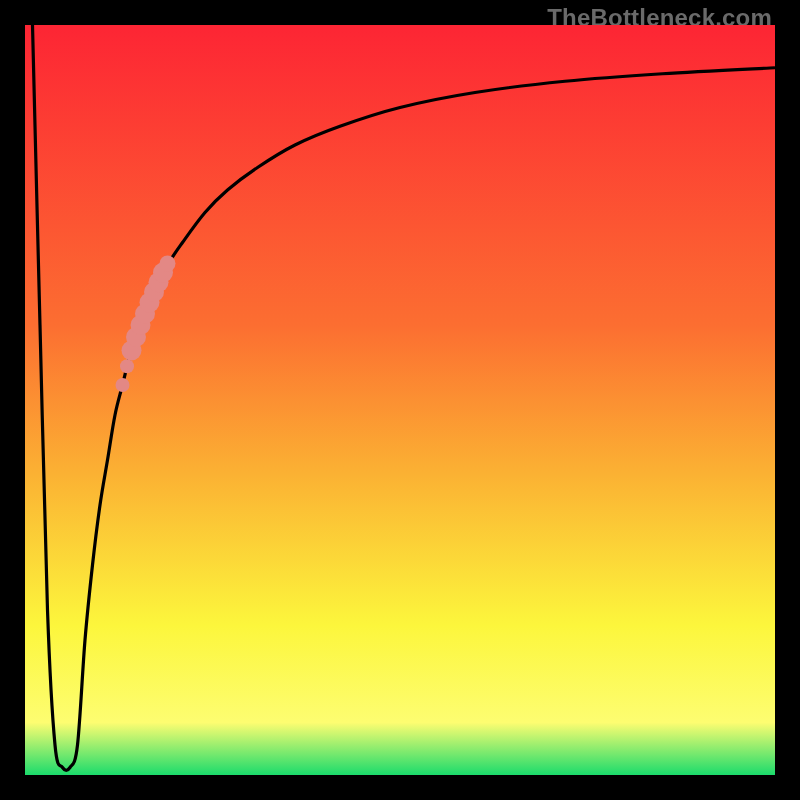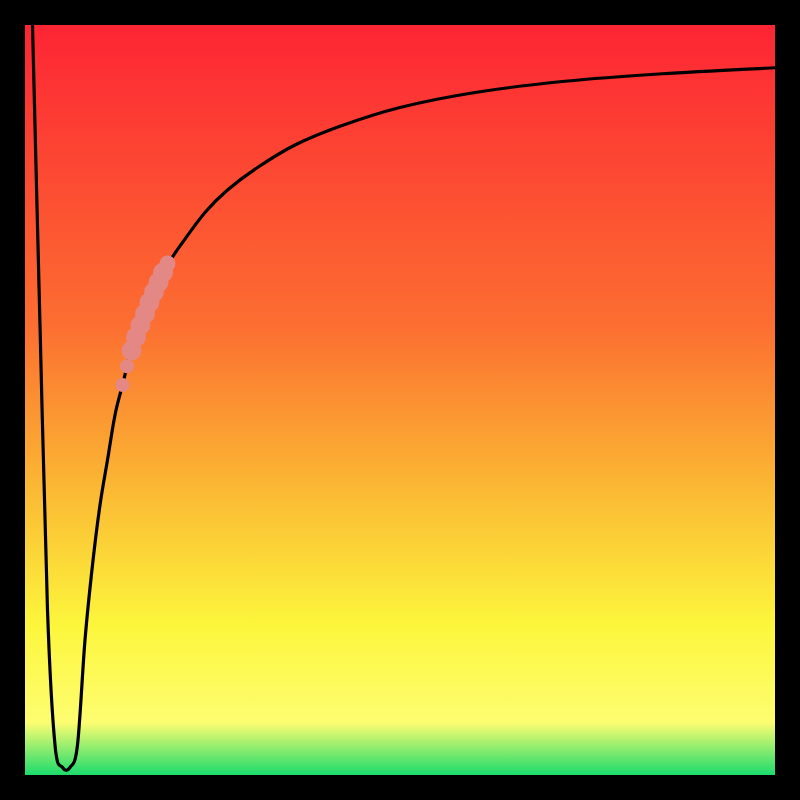--- a/index.html
+++ b/index.html
@@ -34,20 +34,21 @@
     font-weight: 600;
     letter-spacing: 0.2px;
     user-select: none;
   }
   svg { display: block; }
 </style>
 </head>
 <body>
 
 <div class="frame">
+  <div class="watermark">TheBottleneck.com</div>
 
   <div class="plot-area">
     <svg id="chart-svg" width="750" height="750" viewBox="0 0 750 750" preserveAspectRatio="none">
       <defs>
         <linearGradient id="bg-grad" x1="0" y1="0" x2="0" y2="1">
           <stop id="g0" offset="0%" stop-color="#fd2534"></stop>
           <stop id="g4" offset="40%" stop-color="#fc6e31"></stop>
           <stop id="g5" offset="60%" stop-color="#fbb233"></stop>
           <stop id="g6" offset="80%" stop-color="#fcf63c"></stop>
           <stop id="g7" offset="93%" stop-color="#fdfd71"></stop>

